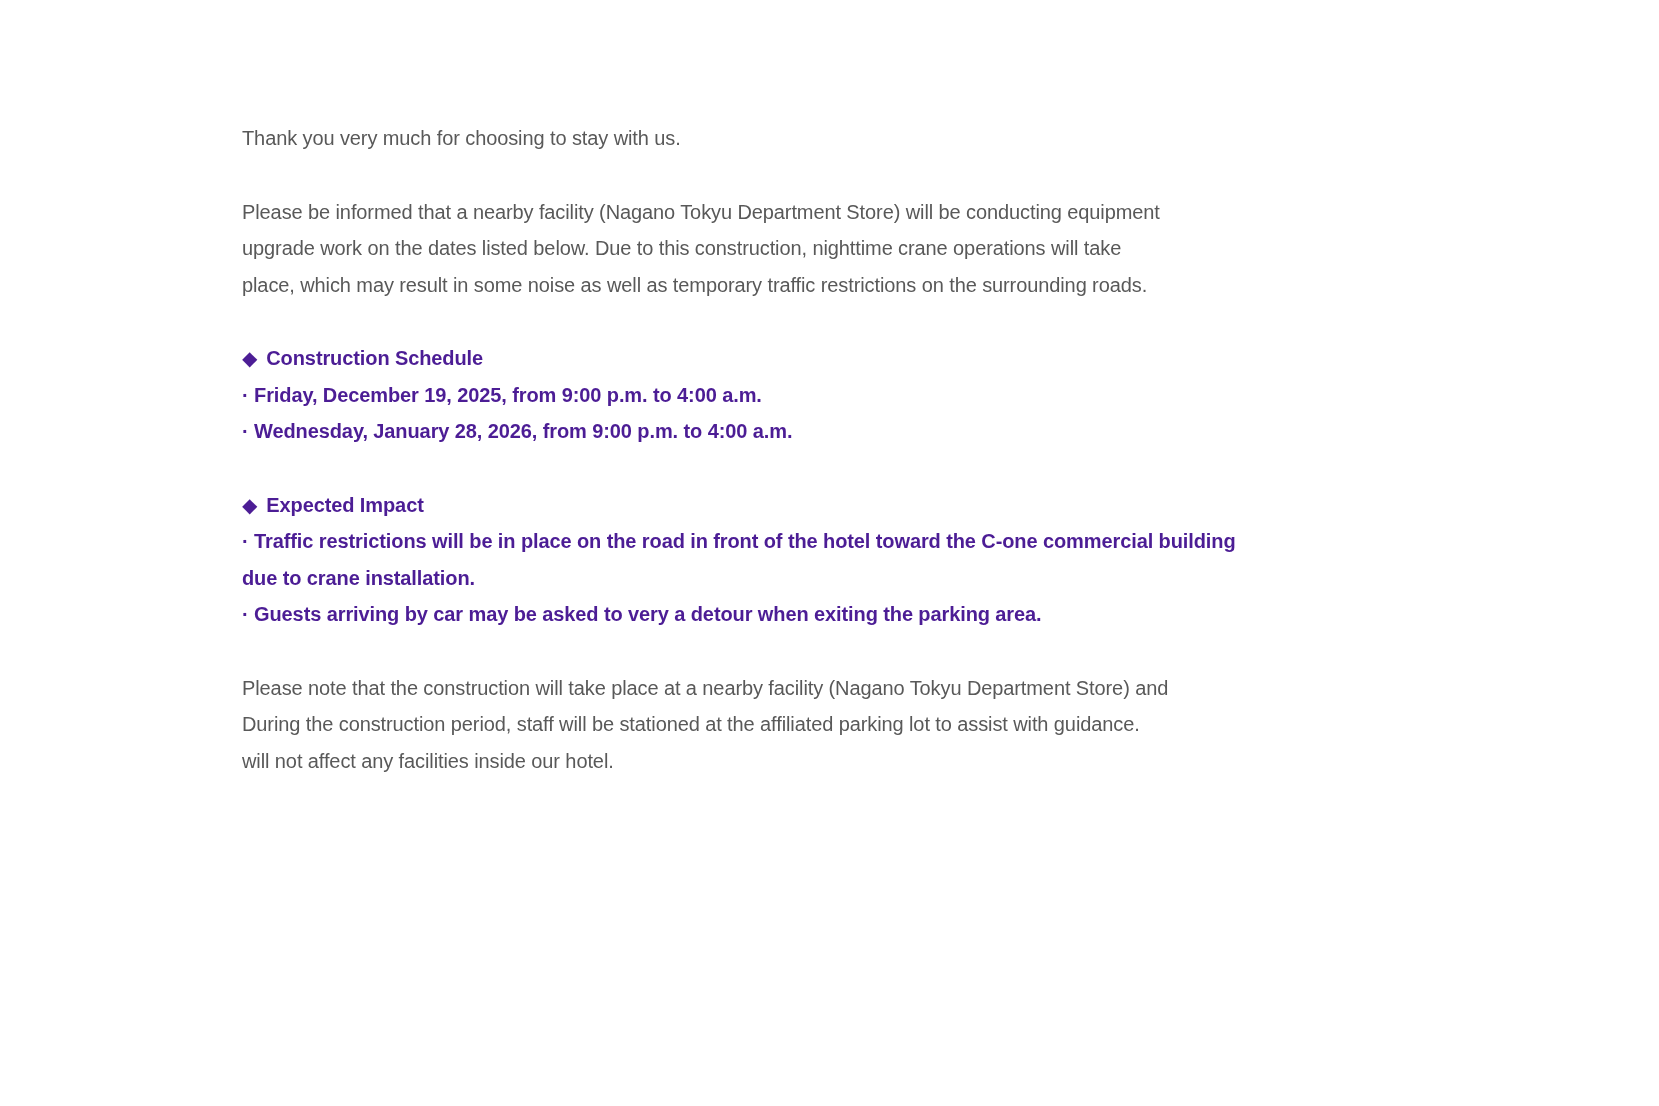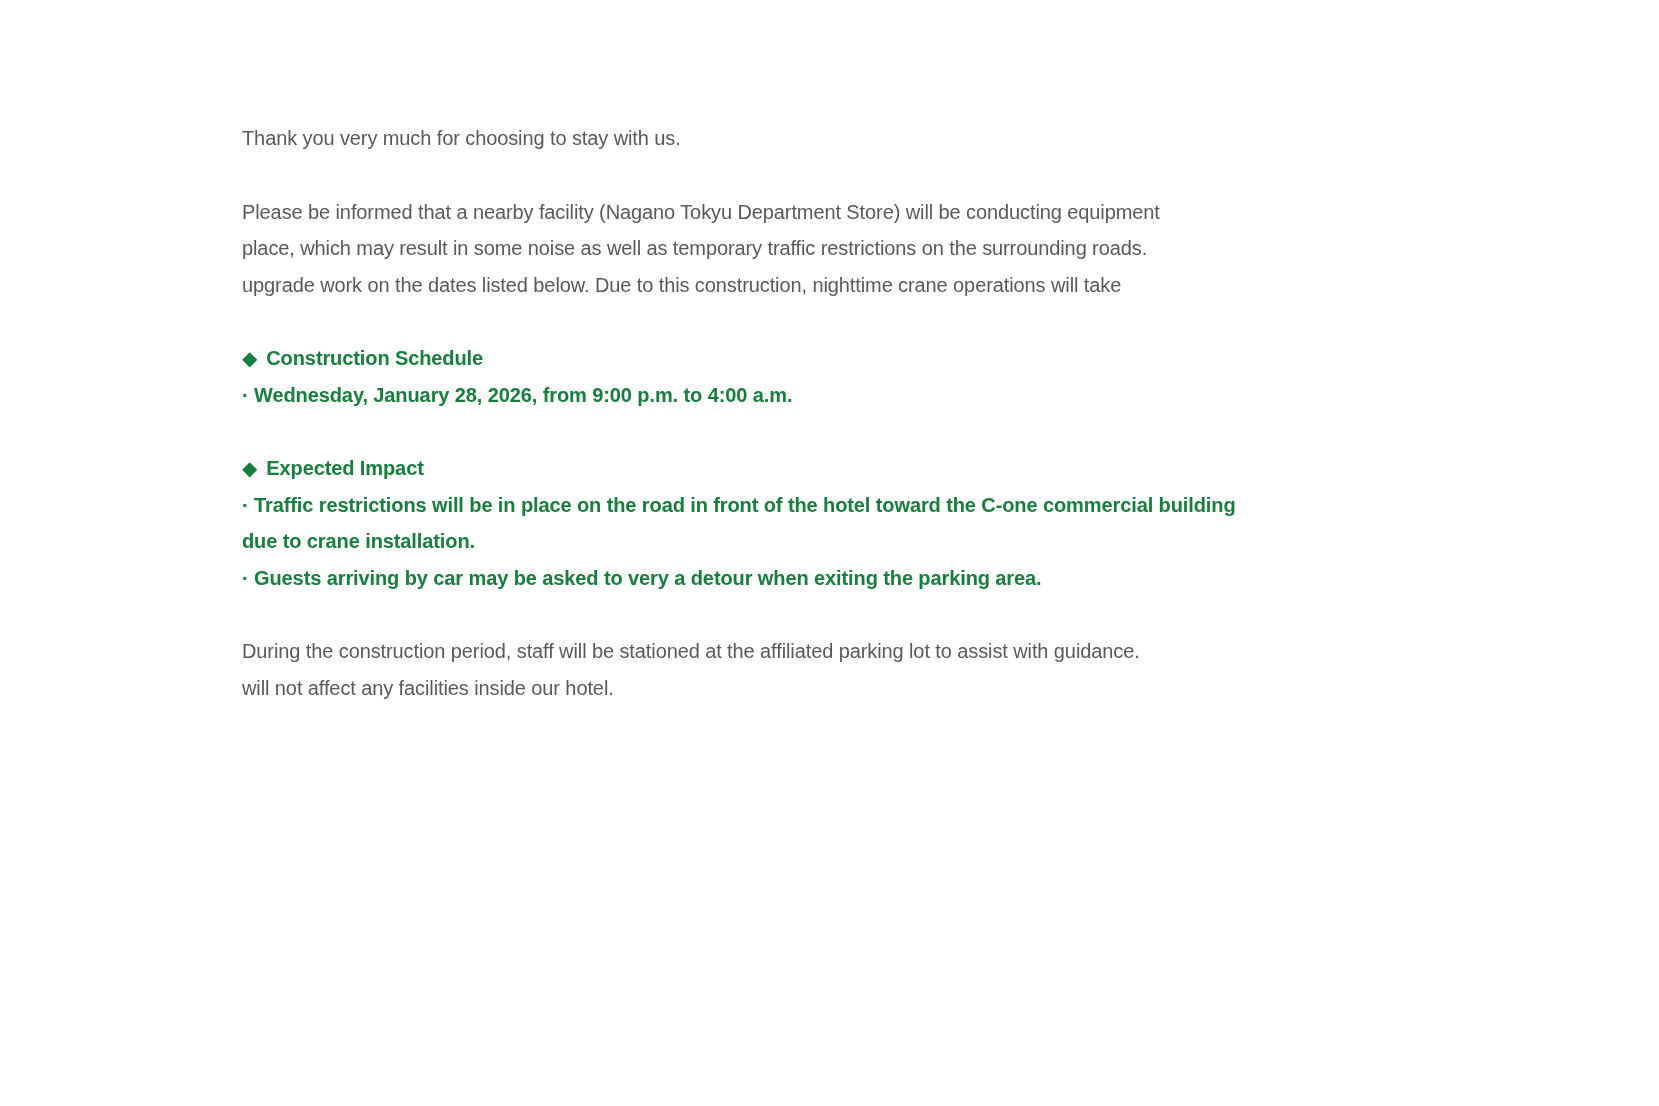--- a/index.html
+++ b/index.html
@@ -24,58 +24,60 @@
     line-height: 36.5px;
     color: #595959;
   }
   .block {
     margin: 0 0 37px 0;
   }
   .line {
     white-space: nowrap;
   }
   .bold {
-    color: #15803d;
+    color: #4c1d95;
     font-weight: 700;
   }
   .section-heading .marker {
     margin-right: 9px;
   }
 </style>
 </head>
 <body>
 
 <div class="page">
   <div class="doc">
 
     <div class="block">
       <div class="line">Thank you very much for choosing to stay with us.</div>
     </div>
 
     <div class="block">
       <div class="line">Please be informed that a nearby facility (Nagano Tokyu Department Store) will be conducting equipment</div>
+      <div class="line">upgrade work on the dates listed below. Due to this construction, nighttime crane operations will take</div>
       <div class="line">place, which may result in some noise as well as temporary traffic restrictions on the surrounding roads.</div>
-      <div class="line">upgrade work on the dates listed below. Due to this construction, nighttime crane operations will take</div>
     </div>
 
     <div class="block bold">
       <div class="line section-heading">
         <span class="marker">◆</span><span>Construction Schedule</span>
       </div>
+      <div class="line">· Friday, December 19, 2025, from 9:00 p.m. to 4:00 a.m.</div>
       <div class="line">· Wednesday, January 28, 2026, from 9:00 p.m. to 4:00 a.m.</div>
     </div>
 
     <div class="block bold">
       <div class="line section-heading">
         <span class="marker">◆</span><span>Expected Impact</span>
       </div>
       <div class="line">· Traffic restrictions will be in place on the road in front of the hotel toward the C-one commercial building</div>
       <div class="line">due to crane installation.</div>
       <div class="line">· Guests arriving by car may be asked to very a detour when exiting the parking area.</div>
     </div>
 
     <div class="block">
+      <div class="line">Please note that the construction will take place at a nearby facility (Nagano Tokyu Department Store) and</div>
       <div class="line">During the construction period, staff will be stationed at the affiliated parking lot to assist with guidance.</div>
       <div class="line">will not affect any facilities inside our hotel.</div>
     </div>
 
   </div>
 </div>
 
 </body></html>

